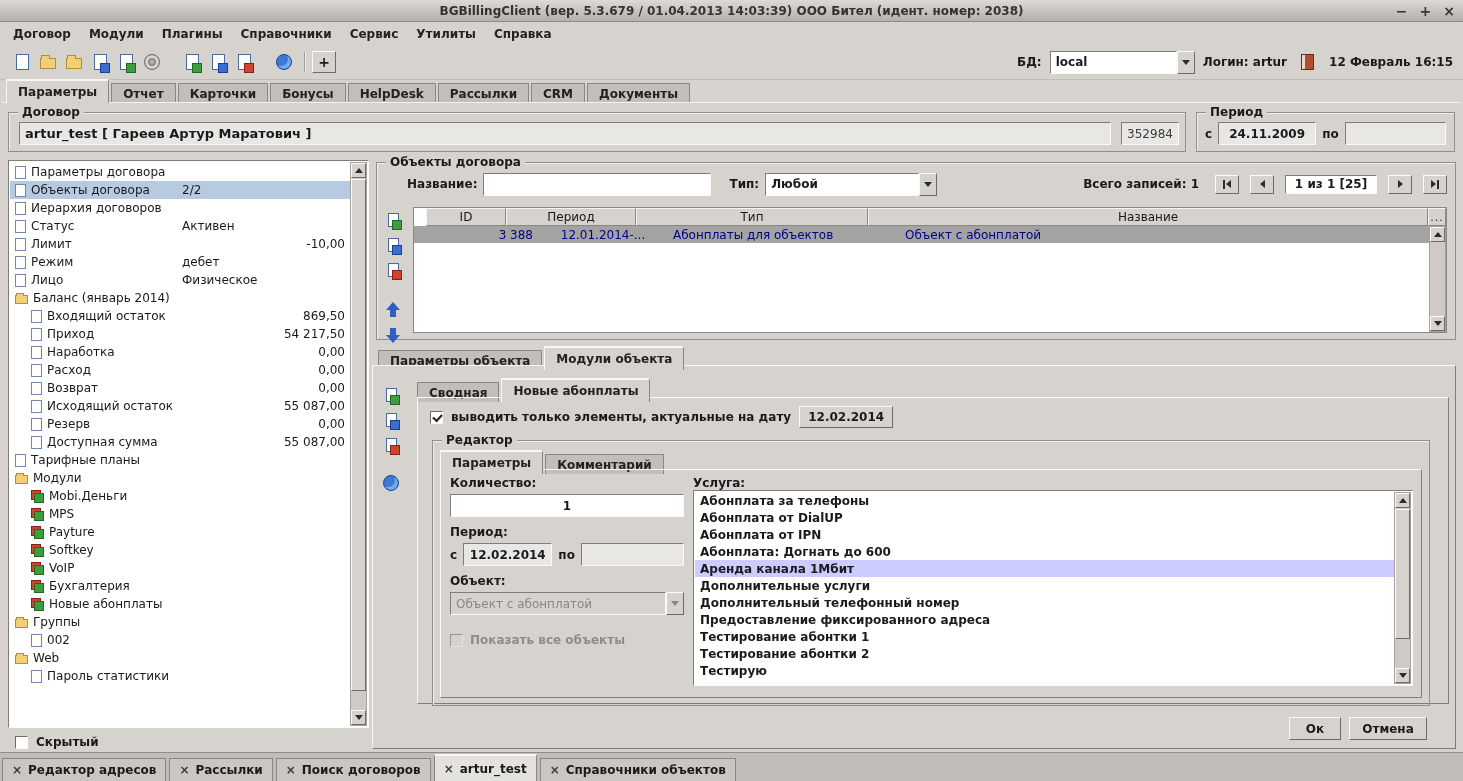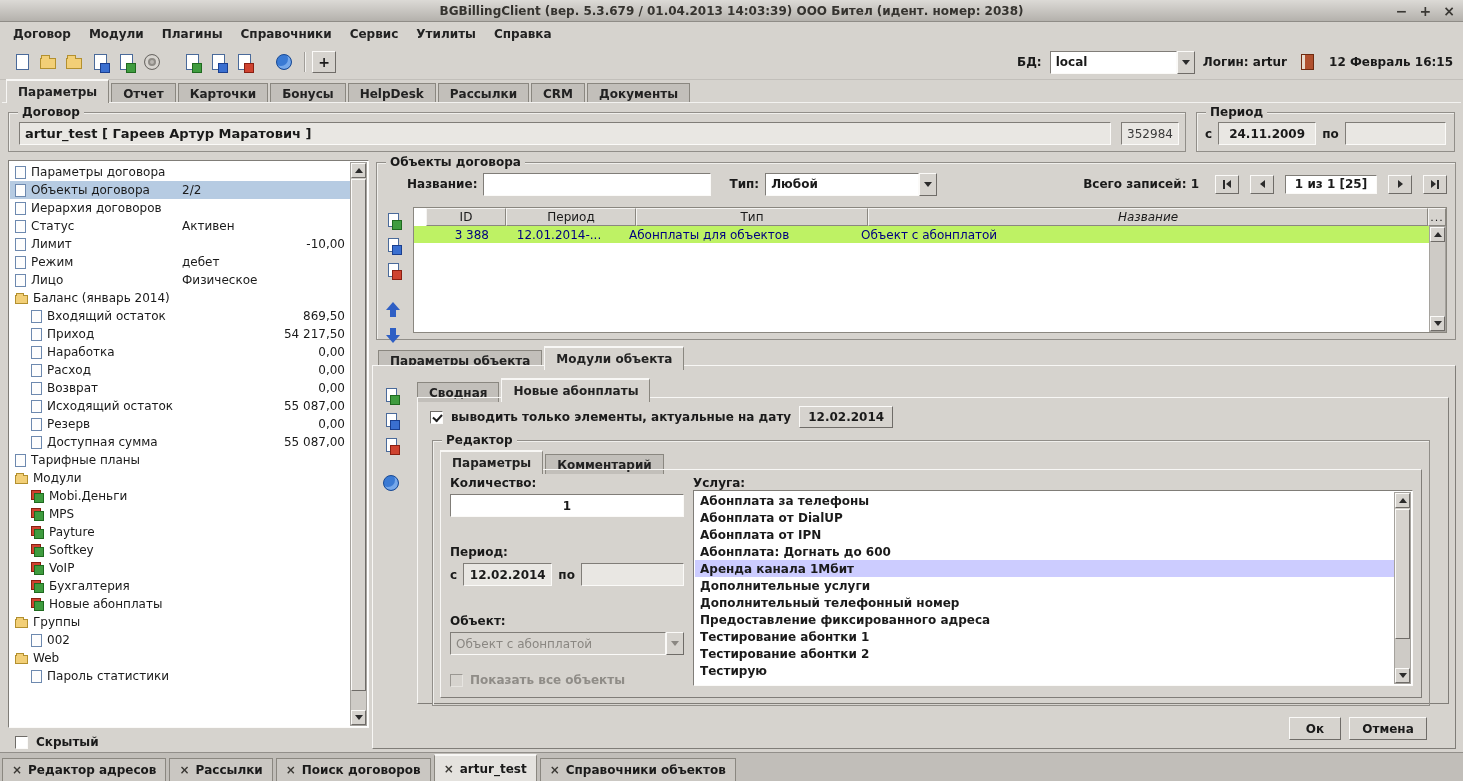--- a/index.html
+++ b/index.html
@@ -100,42 +100,42 @@
 
   
   .objects-group { top:162px; left:376px; width:1080px; height:178px; }
   .obj-controls { position:absolute; left:30px; right:8px; top:9px; height:24px; display:flex; align-items:center; gap:6px; }
   .obj-strip { position:absolute; left:5px; top:46px; width:24px; }
   .strip-ico { width:22px; height:22px; display:flex; align-items:center; justify-content:center; margin-bottom:3px; }
   .obj-table { position:absolute; left:36px; top:44px; right:8px; height:126px; background:#fff; border:1px solid #8a8780; }
   .tbl-head { display:flex; height:18px; }
   .th { background:#d6d3ce; border:1px solid; border-color:#f5f4f2 #8a8780 #8a8780 #f5f4f2; display:flex; align-items:center; justify-content:center; font-size:12px; }
   .tbl-body { position:absolute; left:0; right:17px; top:18px; bottom:0; background:#fff; overflow:hidden; }
-  .trr { display:flex; height:17px; background:#bef264; color:#000080; }
+  .trr { display:flex; height:17px; background:#a3a3a3; color:#000080;padding-left:44px; }
   .td { display:flex; align-items:center; padding:0 5px; white-space:nowrap; overflow:hidden; }
   .c-id { width:80px; justify-content:flex-end; } .c-period { width:130px; justify-content:center; } .c-type { width:232px; } .c-name { flex:1; }
   .tbl-scroll { top:18px; right:0; bottom:0; }
   .corner-btn { width:18px; font-size:11px; letter-spacing:1px; }
 
   
   .object-tabs { position:absolute; top:346px; left:378px; display:flex; gap:2px; align-items:flex-end; }
   .bottom-panel { position:absolute; top:365px; left:372px; width:1084px; height:384px; background:#d6d3ce; border:1px solid; border-color:#f8f7f5 #807d78 #807d78 #f8f7f5; }
   .bp-strip { position:absolute; left:7px; top:18px; width:24px; }
   .module-tabs { position:absolute; left:44px; top:12px; display:flex; gap:2px; align-items:flex-end; }
   .mt-content { position:absolute; left:44px; top:31px; right:6px; bottom:44px; border:1px solid; border-color:#f8f7f5 #807d78 #807d78 #f8f7f5; }
   .filter-row { position:absolute; left:12px; top:8px; display:flex; align-items:center; gap:8px; }
   .date-btn { width:94px; height:22px; font-weight:bold; }
 
   .editor-group { position:absolute; left:14px; top:42px; width:998px; height:266px; border:1px solid #918e89; box-shadow:inset 1px 1px 0 #f0efec; }
   .editor-tabs { position:absolute; left:7px; top:9px; display:flex; gap:2px; align-items:flex-end; }
   .et-content { position:absolute; left:7px; right:7px; top:28px; bottom:7px; border:1px solid; border-color:#f8f7f5 #807d78 #807d78 #f8f7f5; }
   .ed-left { position:absolute; left:9px; top:6px; width:234px; }
   .q-field { width:234px; margin-top:4px; justify-content:center; font-weight:bold; }
   .p-row { display:flex; align-items:center; gap:6px; margin-top:4px; }
-  .ed-label { font-weight:bold; margin-top:28px; }
+  .ed-label { font-weight:bold; margin-top:8px; }
   .ed-label.first { margin-top:0; }
   .show-all { display:flex; align-items:center; gap:7px; margin-top:18px; color:#8f8c87; font-weight:bold; }
   .ed-right { position:absolute; left:252px; top:6px; right:8px; }
   .svc-list { position:relative; margin-top:0; height:196px; background:#fff; border:1px solid; border-color:#807d78 #fbfaf8 #fbfaf8 #807d78; overflow:hidden; }
   .svc-items { position:absolute; left:1px; top:1px; right:18px; bottom:1px; overflow:hidden; }
   .svc { height:17px; display:flex; align-items:center; padding-left:5px; font-weight:bold; white-space:nowrap; }
   .svc.selected { background:#ccccff; }
   .svc-scroll { top:1px; right:1px; bottom:1px; }
 
   .actions { position:absolute; right:28px; bottom:8px; display:flex; gap:8px; }
@@ -478,21 +478,21 @@
       <span class="strip-ico">
           <span class="bluearr down"></span>
         </span>
     </div>
 
     <div class="obj-table">
       <div class="tbl-head">
         <span class="th" style="width:80px;margin-left:12px;">ID</span>
         <span class="th" style="width:130px;">Период</span>
         <span class="th" style="width:232px;">Тип</span>
-        <span class="th" style="flex:1;font-style:italic;">Название</span>
+        <span class="th" style="flex:1;">Название</span>
         <span class="th corner-btn">...</span>
       </div>
       <div class="tbl-body">
         <div class="trr">
           <span class="td c-id">3 388</span>
           <span class="td c-period">12.01.2014-...</span>
           <span class="td c-type">Абонплаты для объектов</span>
           <span class="td c-name">Объект с абонплатой</span>
         </div>
       </div>

